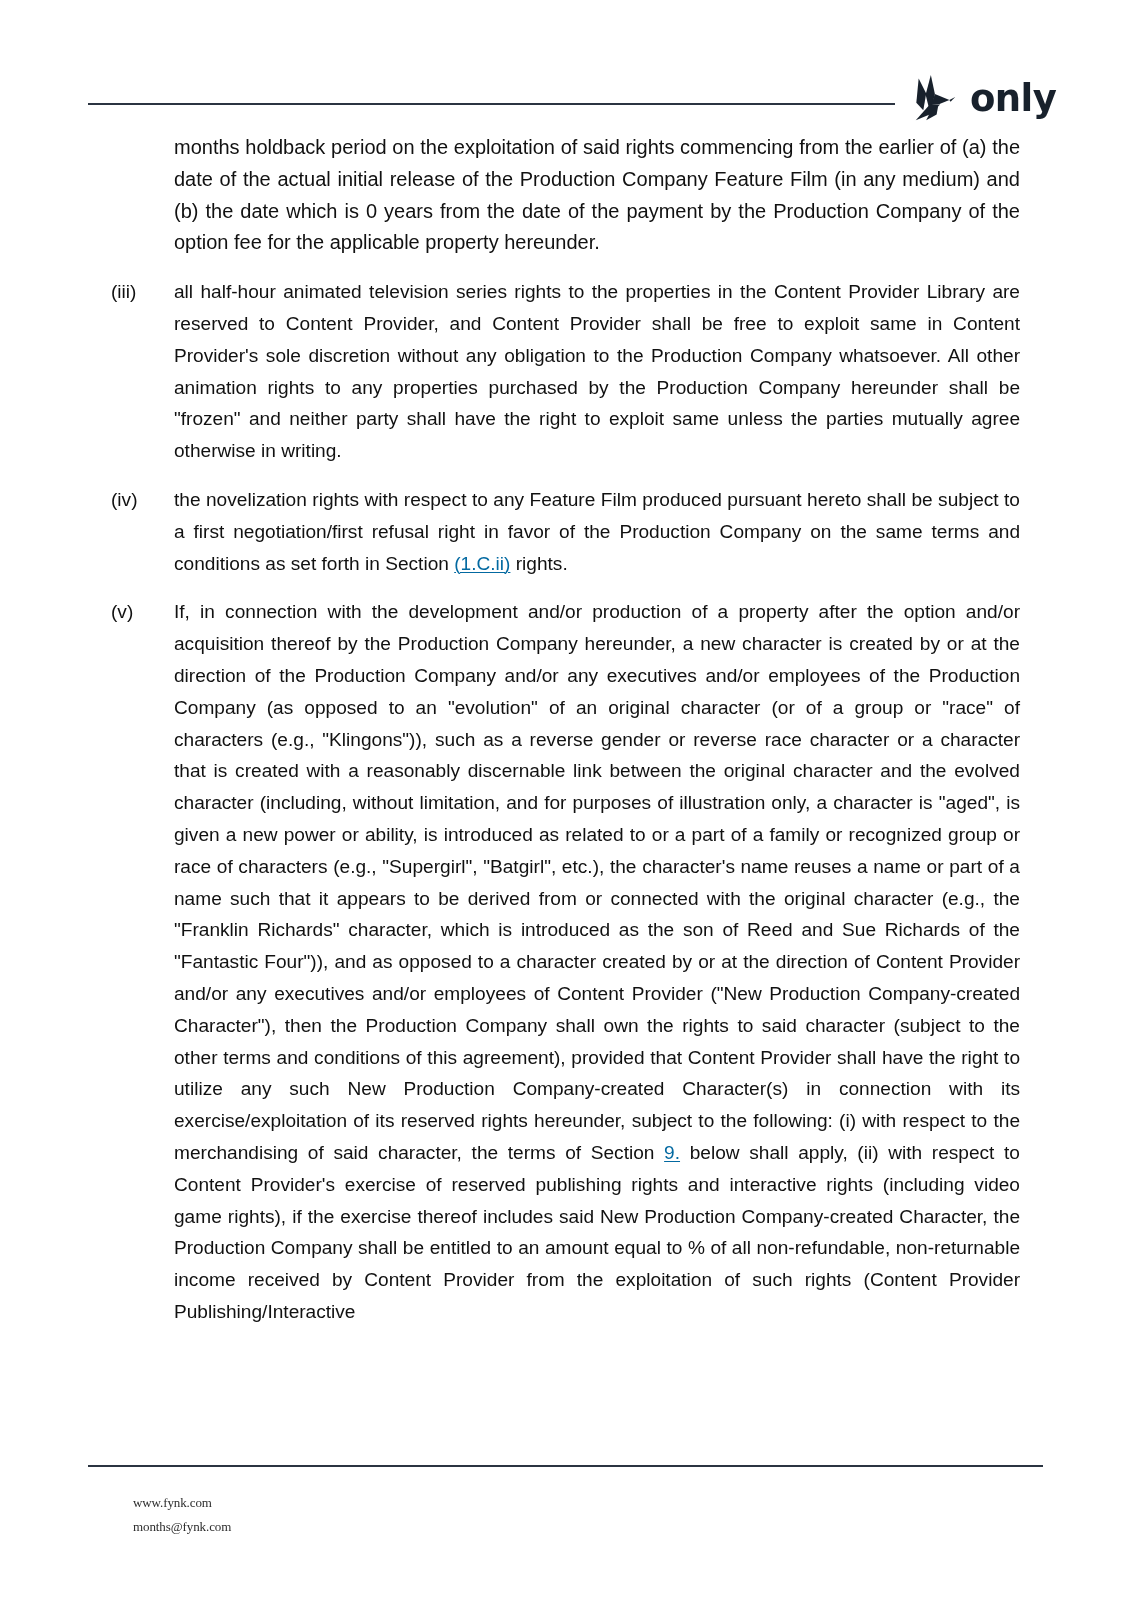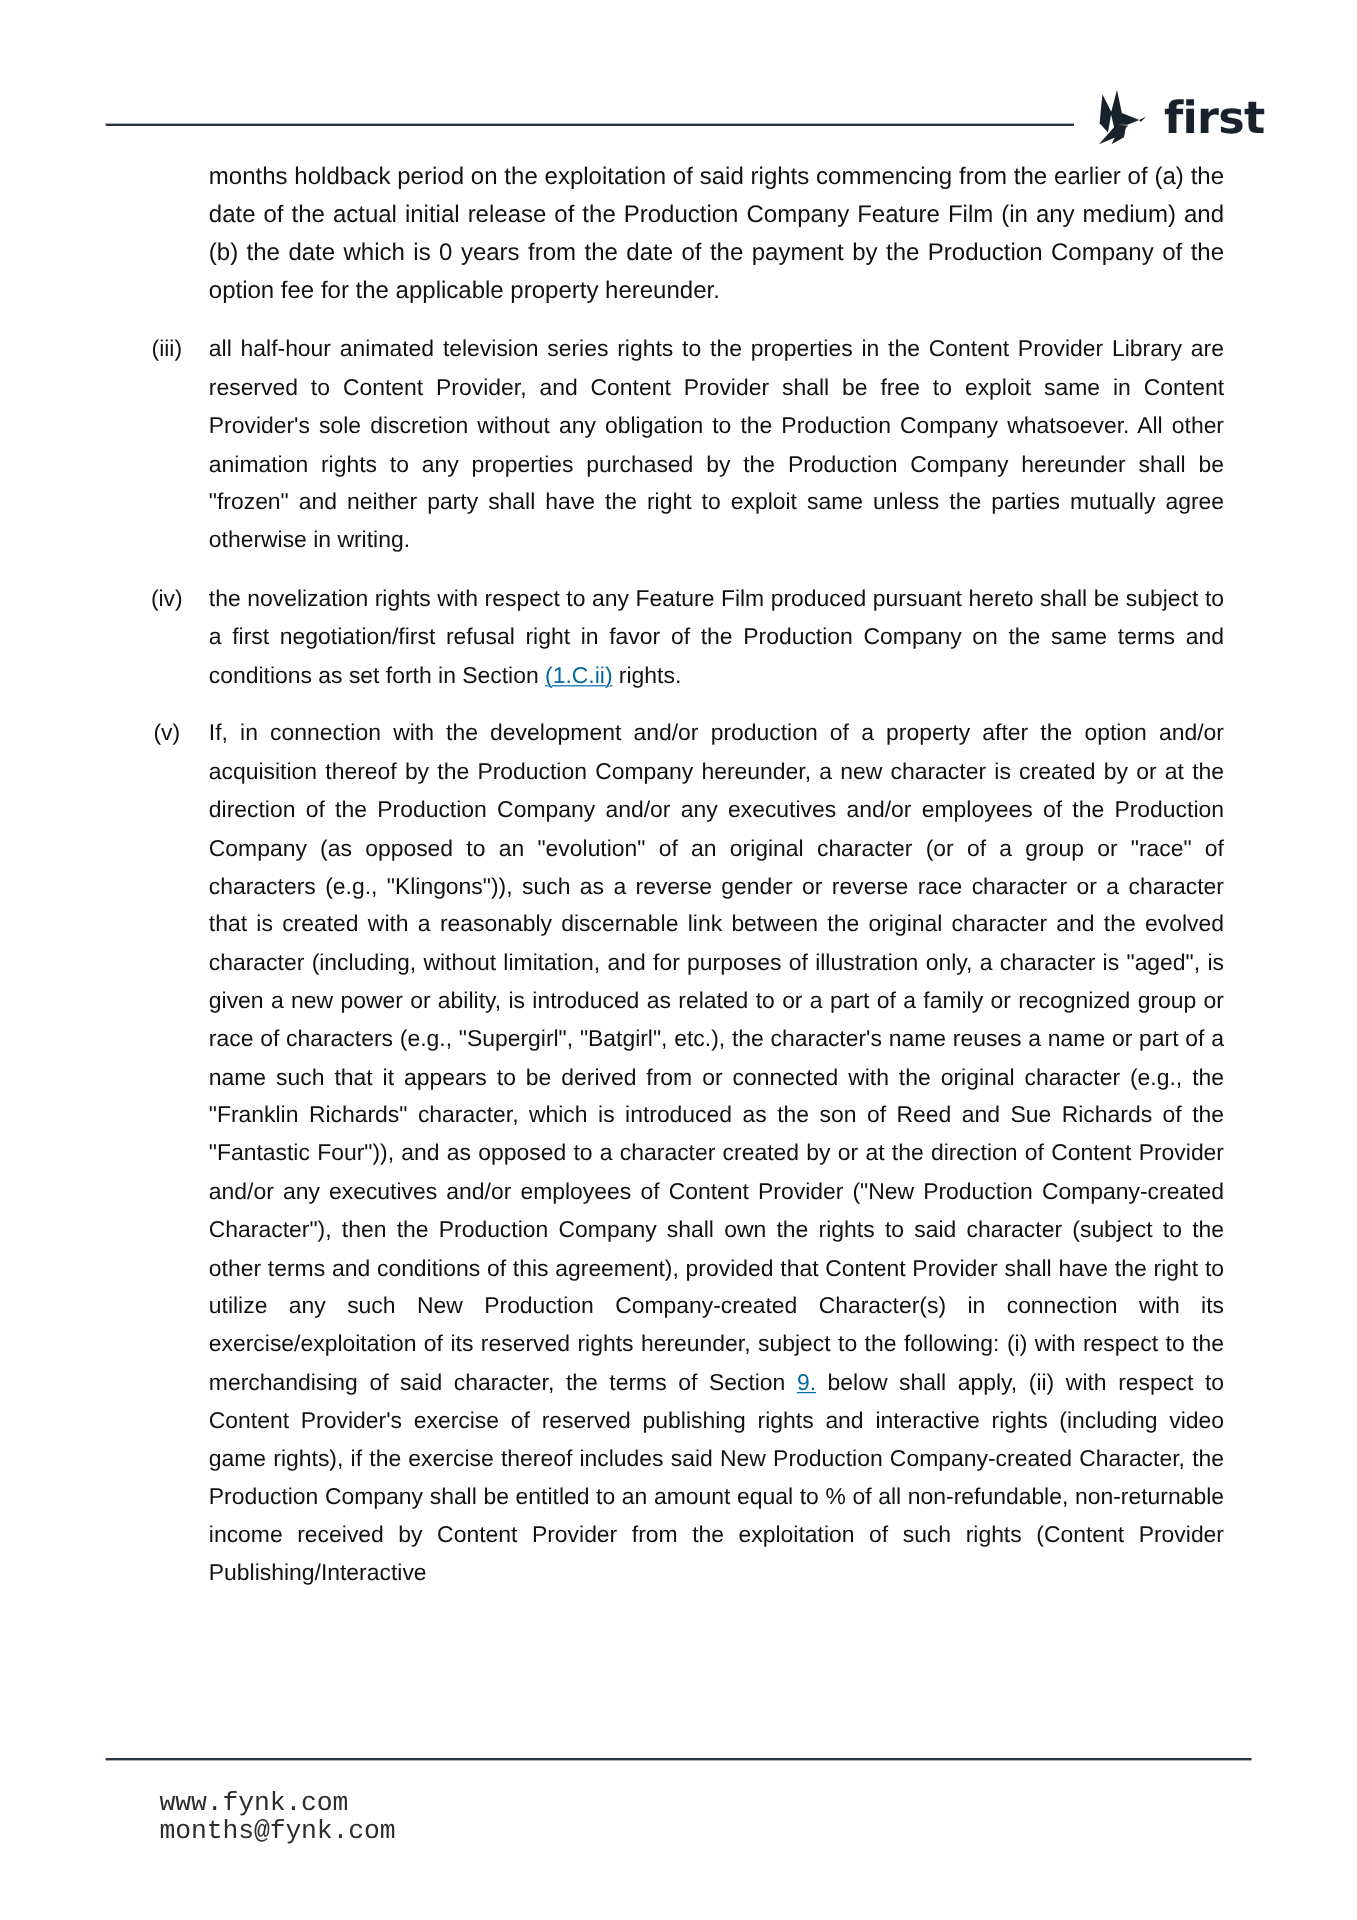--- a/index.html
+++ b/index.html
@@ -70,21 +70,21 @@
   .para {
     display: flex;
     align-items: flex-start;
     font-size: 19.1px;
     line-height: 31.8px;
     color: #111111;
     margin-bottom: 17px;
   }
   .para .marker {
     flex: 0 0 auto;
-    text-align: center;
+    text-align: left;
     white-space: nowrap;
     padding-right: 7px;
   }
   .para .body {
     flex: 1 1 auto;
     text-align: justify;
     text-justify: inter-word;
     hyphens: none;
   }
   
@@ -127,22 +127,22 @@
     left: 88px;
     top: 40px;
     width: 955px;
     height: 2px;
     background: #2b3441;
   }
   .footer-lines {
     position: absolute;
     left: 133px;
     top: 66px;
-    font-family: Liberation Mono, monospace;
-    font-size: 22px;
+    font-family: Liberation Serif, serif;
+    font-size: 13px;
     line-height: 24px;
     color: #2d2d2d;
     letter-spacing: -0.1px;
   }
   .footer-lines div { white-space: nowrap; }
 </style>
 </head>
 <body>
 
 <div class="page">
@@ -153,21 +153,21 @@
       <svg class="brand-mark" viewBox="0 0 100 100" aria-hidden="true">
         <g fill="#18212c">
           <polygon points="27,18 40,44 35,73 23,60"></polygon>
           <polygon points="48,12 55,45 47,78 39,46"></polygon>
           <polygon points="55,45 80,55 63,62 49,62"></polygon>
           <polygon points="80,55 90,50 82,58"></polygon>
           <polygon points="47,62 64,63 46,80 22,90"></polygon>
           <polygon points="46,78 61,64 58,80 40,90"></polygon>
         </g>
       </svg>
-      <div class="brand-word">first</div>
+      <div class="brand-word">only</div>
     </div>
   </div>
 
   <div class="content">
 
     <div class="para-cont">
       <span>months holdback period on the exploitation of said rights commencing from the earlier of (a) the date of the actual initial release of the Production Company Feature Film (in any medium) and (b) the date which is 0 years from the date of the payment by the Production Company of the option fee for the applicable property hereunder.</span>
     </div>
 
     <div class="para">

